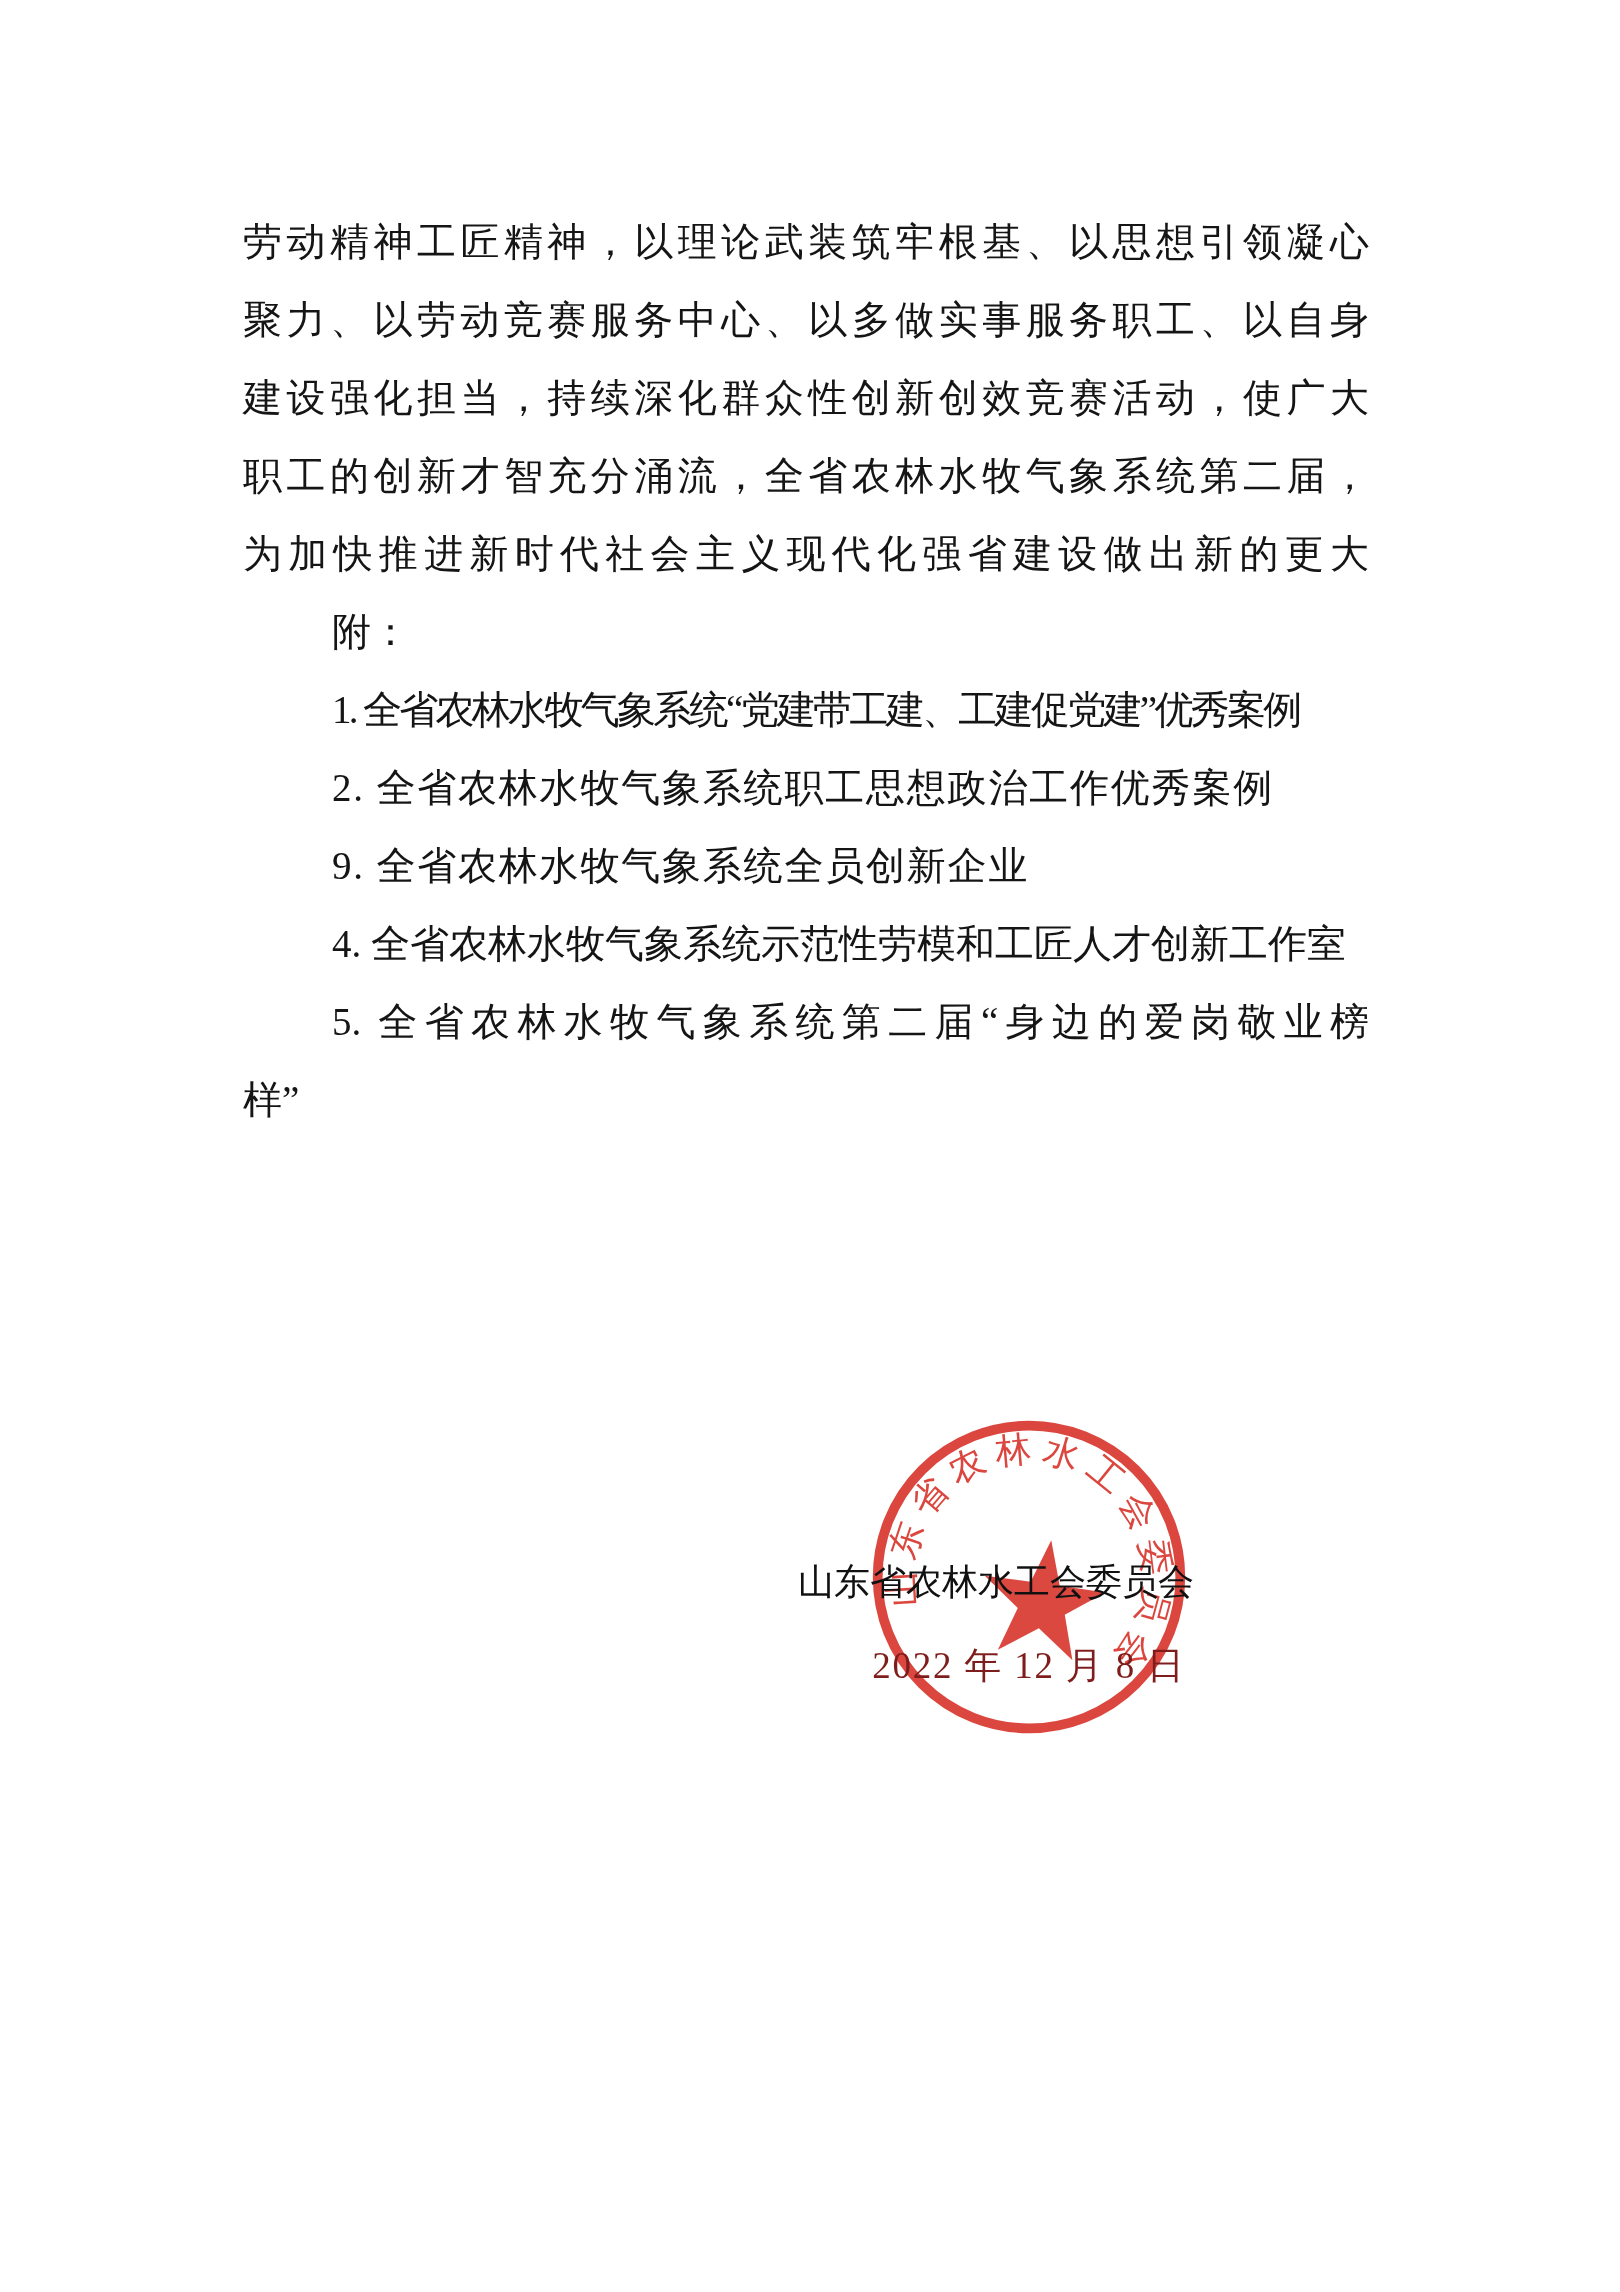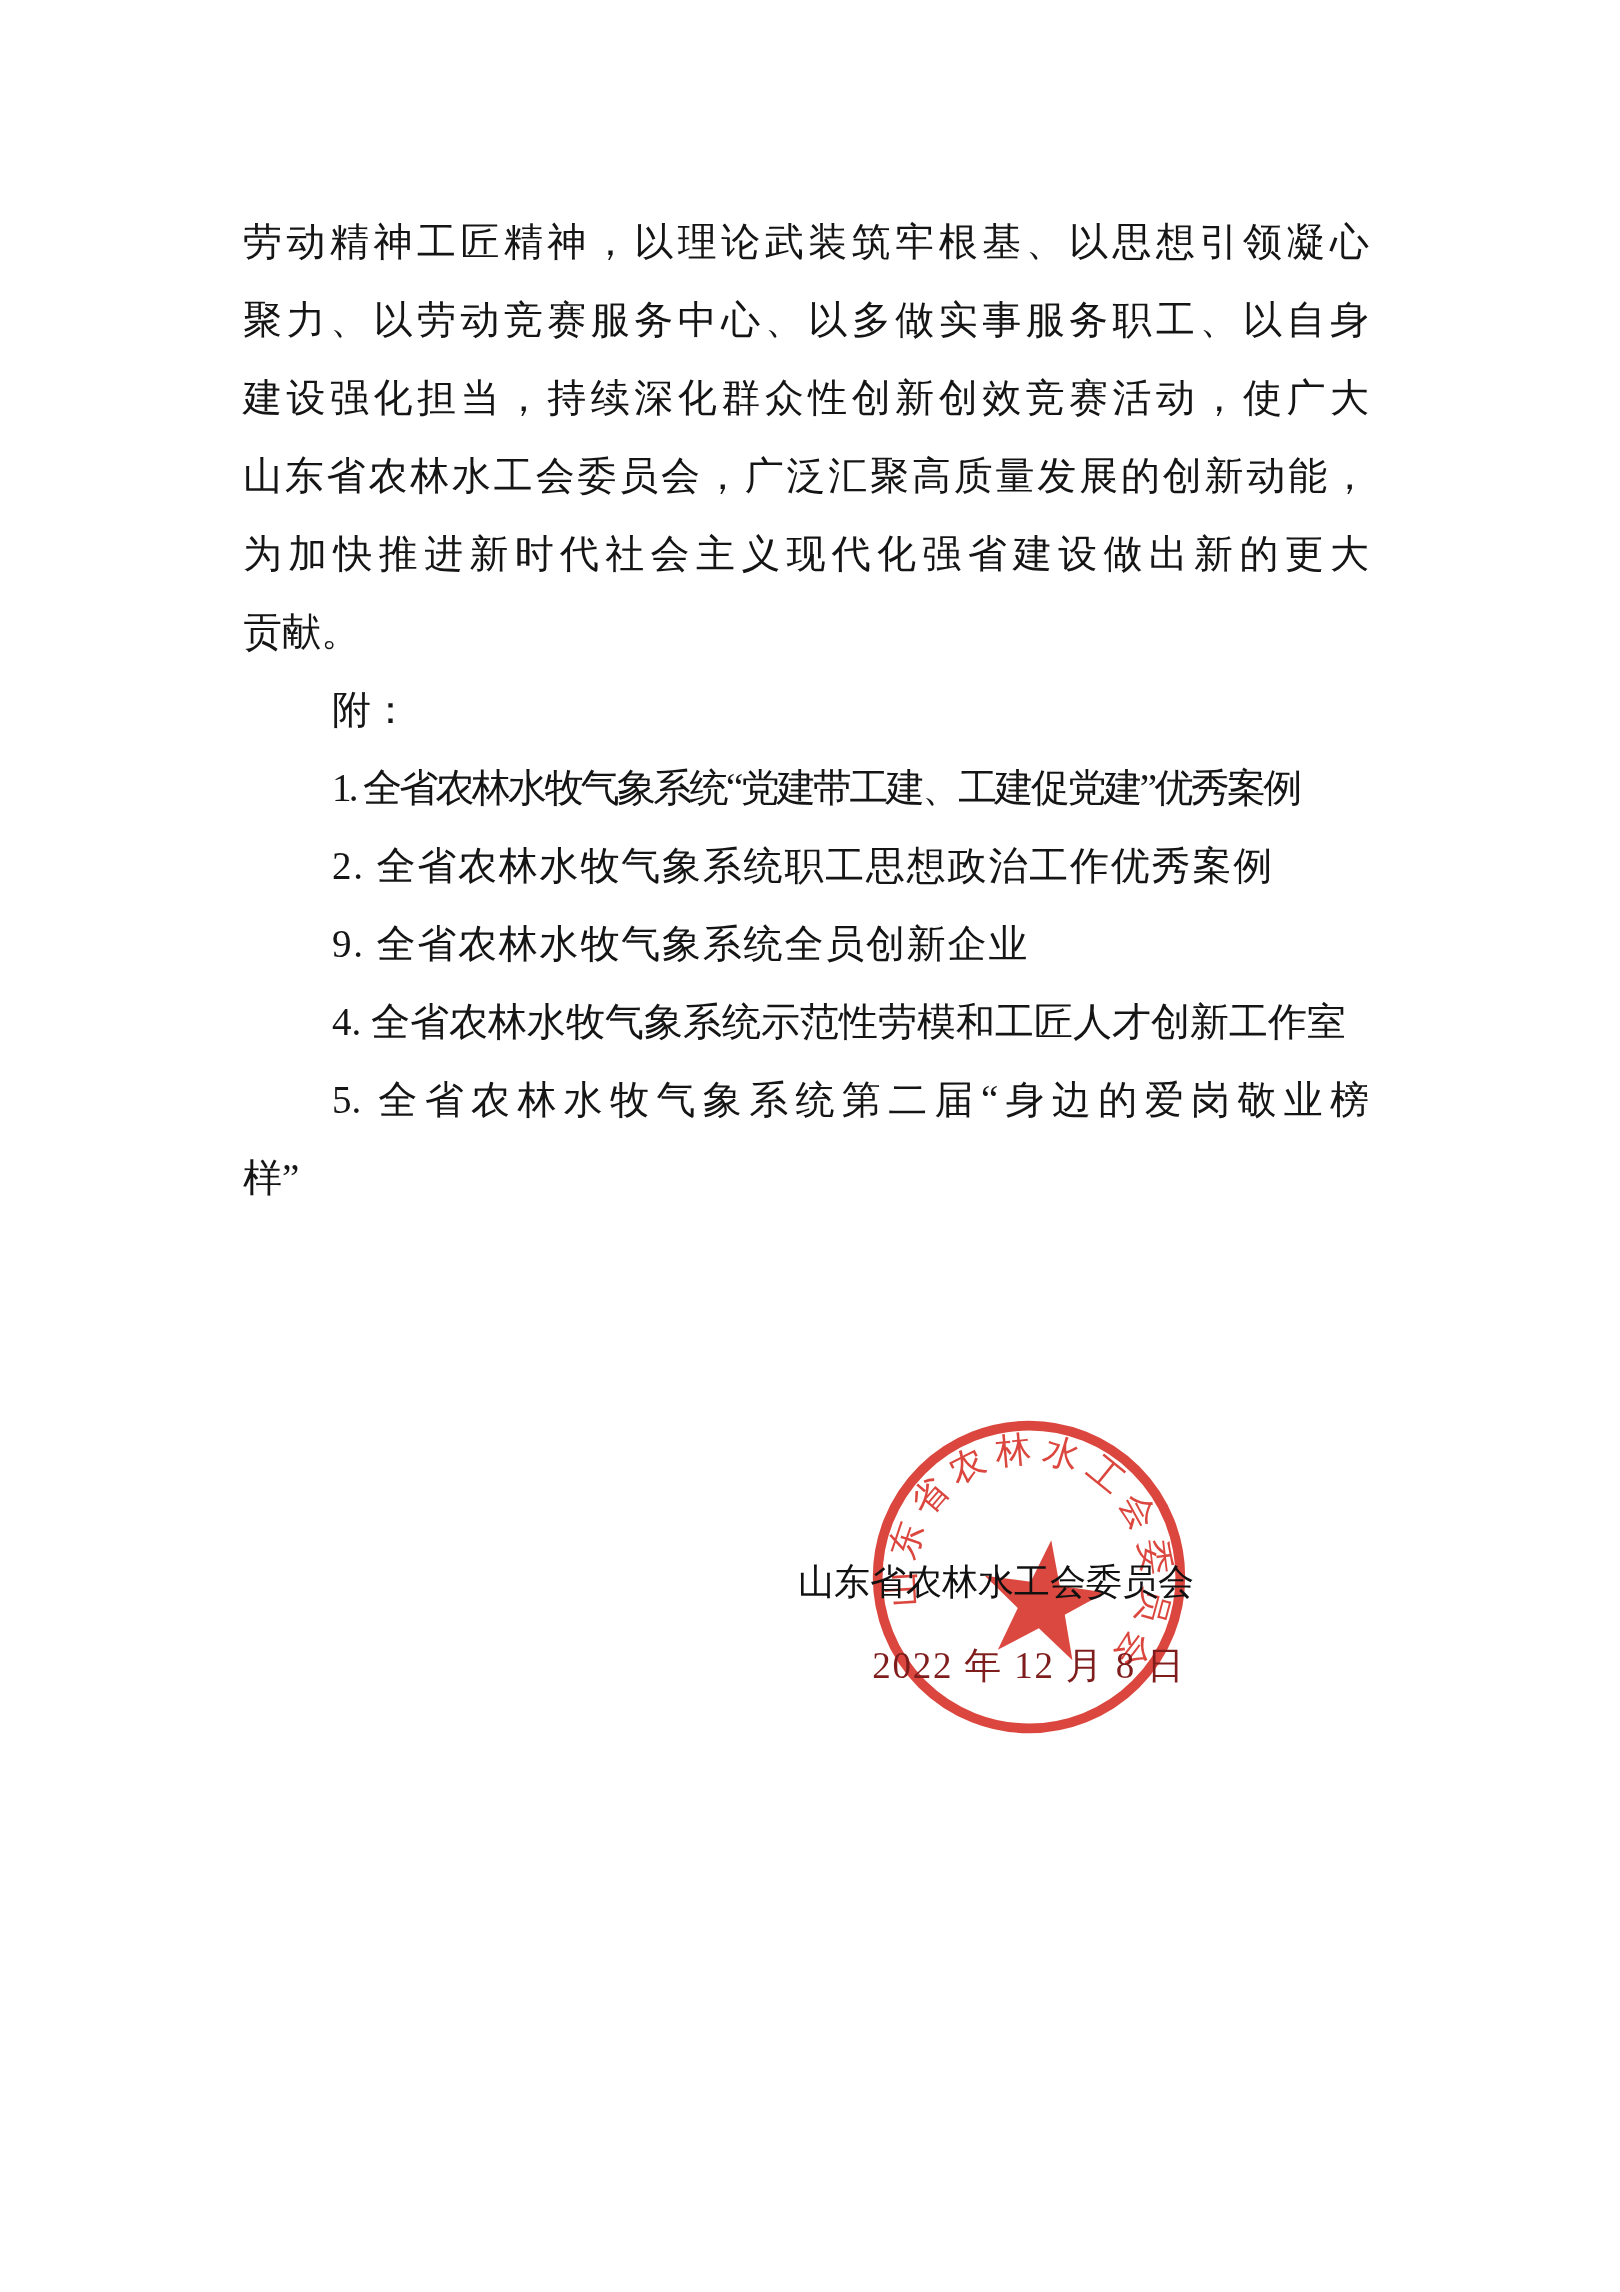--- a/index.html
+++ b/index.html
@@ -58,23 +58,22 @@
 </style>
 </head>
 <body>
 
 <div class="page">
 
   <div class="textblock">
     <div class="ln just">劳动精神工匠精神，以理论武装筑牢根基、以思想引领凝心</div>
     <div class="ln just">聚力、以劳动竞赛服务中心、以多做实事服务职工、以自身</div>
     <div class="ln just">建设强化担当，持续深化群众性创新创效竞赛活动，使广大</div>
-    <div class="ln just">山东省农林水工会委员会，广泛汇聚高质量发展的创新动能，</div>
+    <div class="ln just">职工的创新才智充分涌流，全省农林水牧气象系统第二届，</div>
     <div class="ln just">为加快推进新时代社会主义现代化强省建设做出新的更大</div>
-    <div class="ln">贡献。</div>
     <div class="ln indent">附：</div>
     <div class="ln indent tight">1. 全省农林水牧气象系统“党建带工建、工建促党建”优秀案例</div>
     <div class="ln indent wide">2. 全省农林水牧气象系统职工思想政治工作优秀案例</div>
     <div class="ln indent wide">9. 全省农林水牧气象系统全员创新企业</div>
     <div class="ln indent">4. 全省农林水牧气象系统示范性劳模和工匠人才创新工作室</div>
     <div class="ln just indent">5. 全省农林水牧气象系统第二届“身边的爱岗敬业榜</div>
     <div class="ln">样”</div>
   </div>
 
   <svg class="seal" viewBox="0 0 400 400" xmlns="http://www.w3.org/2000/svg" aria-hidden="true">

